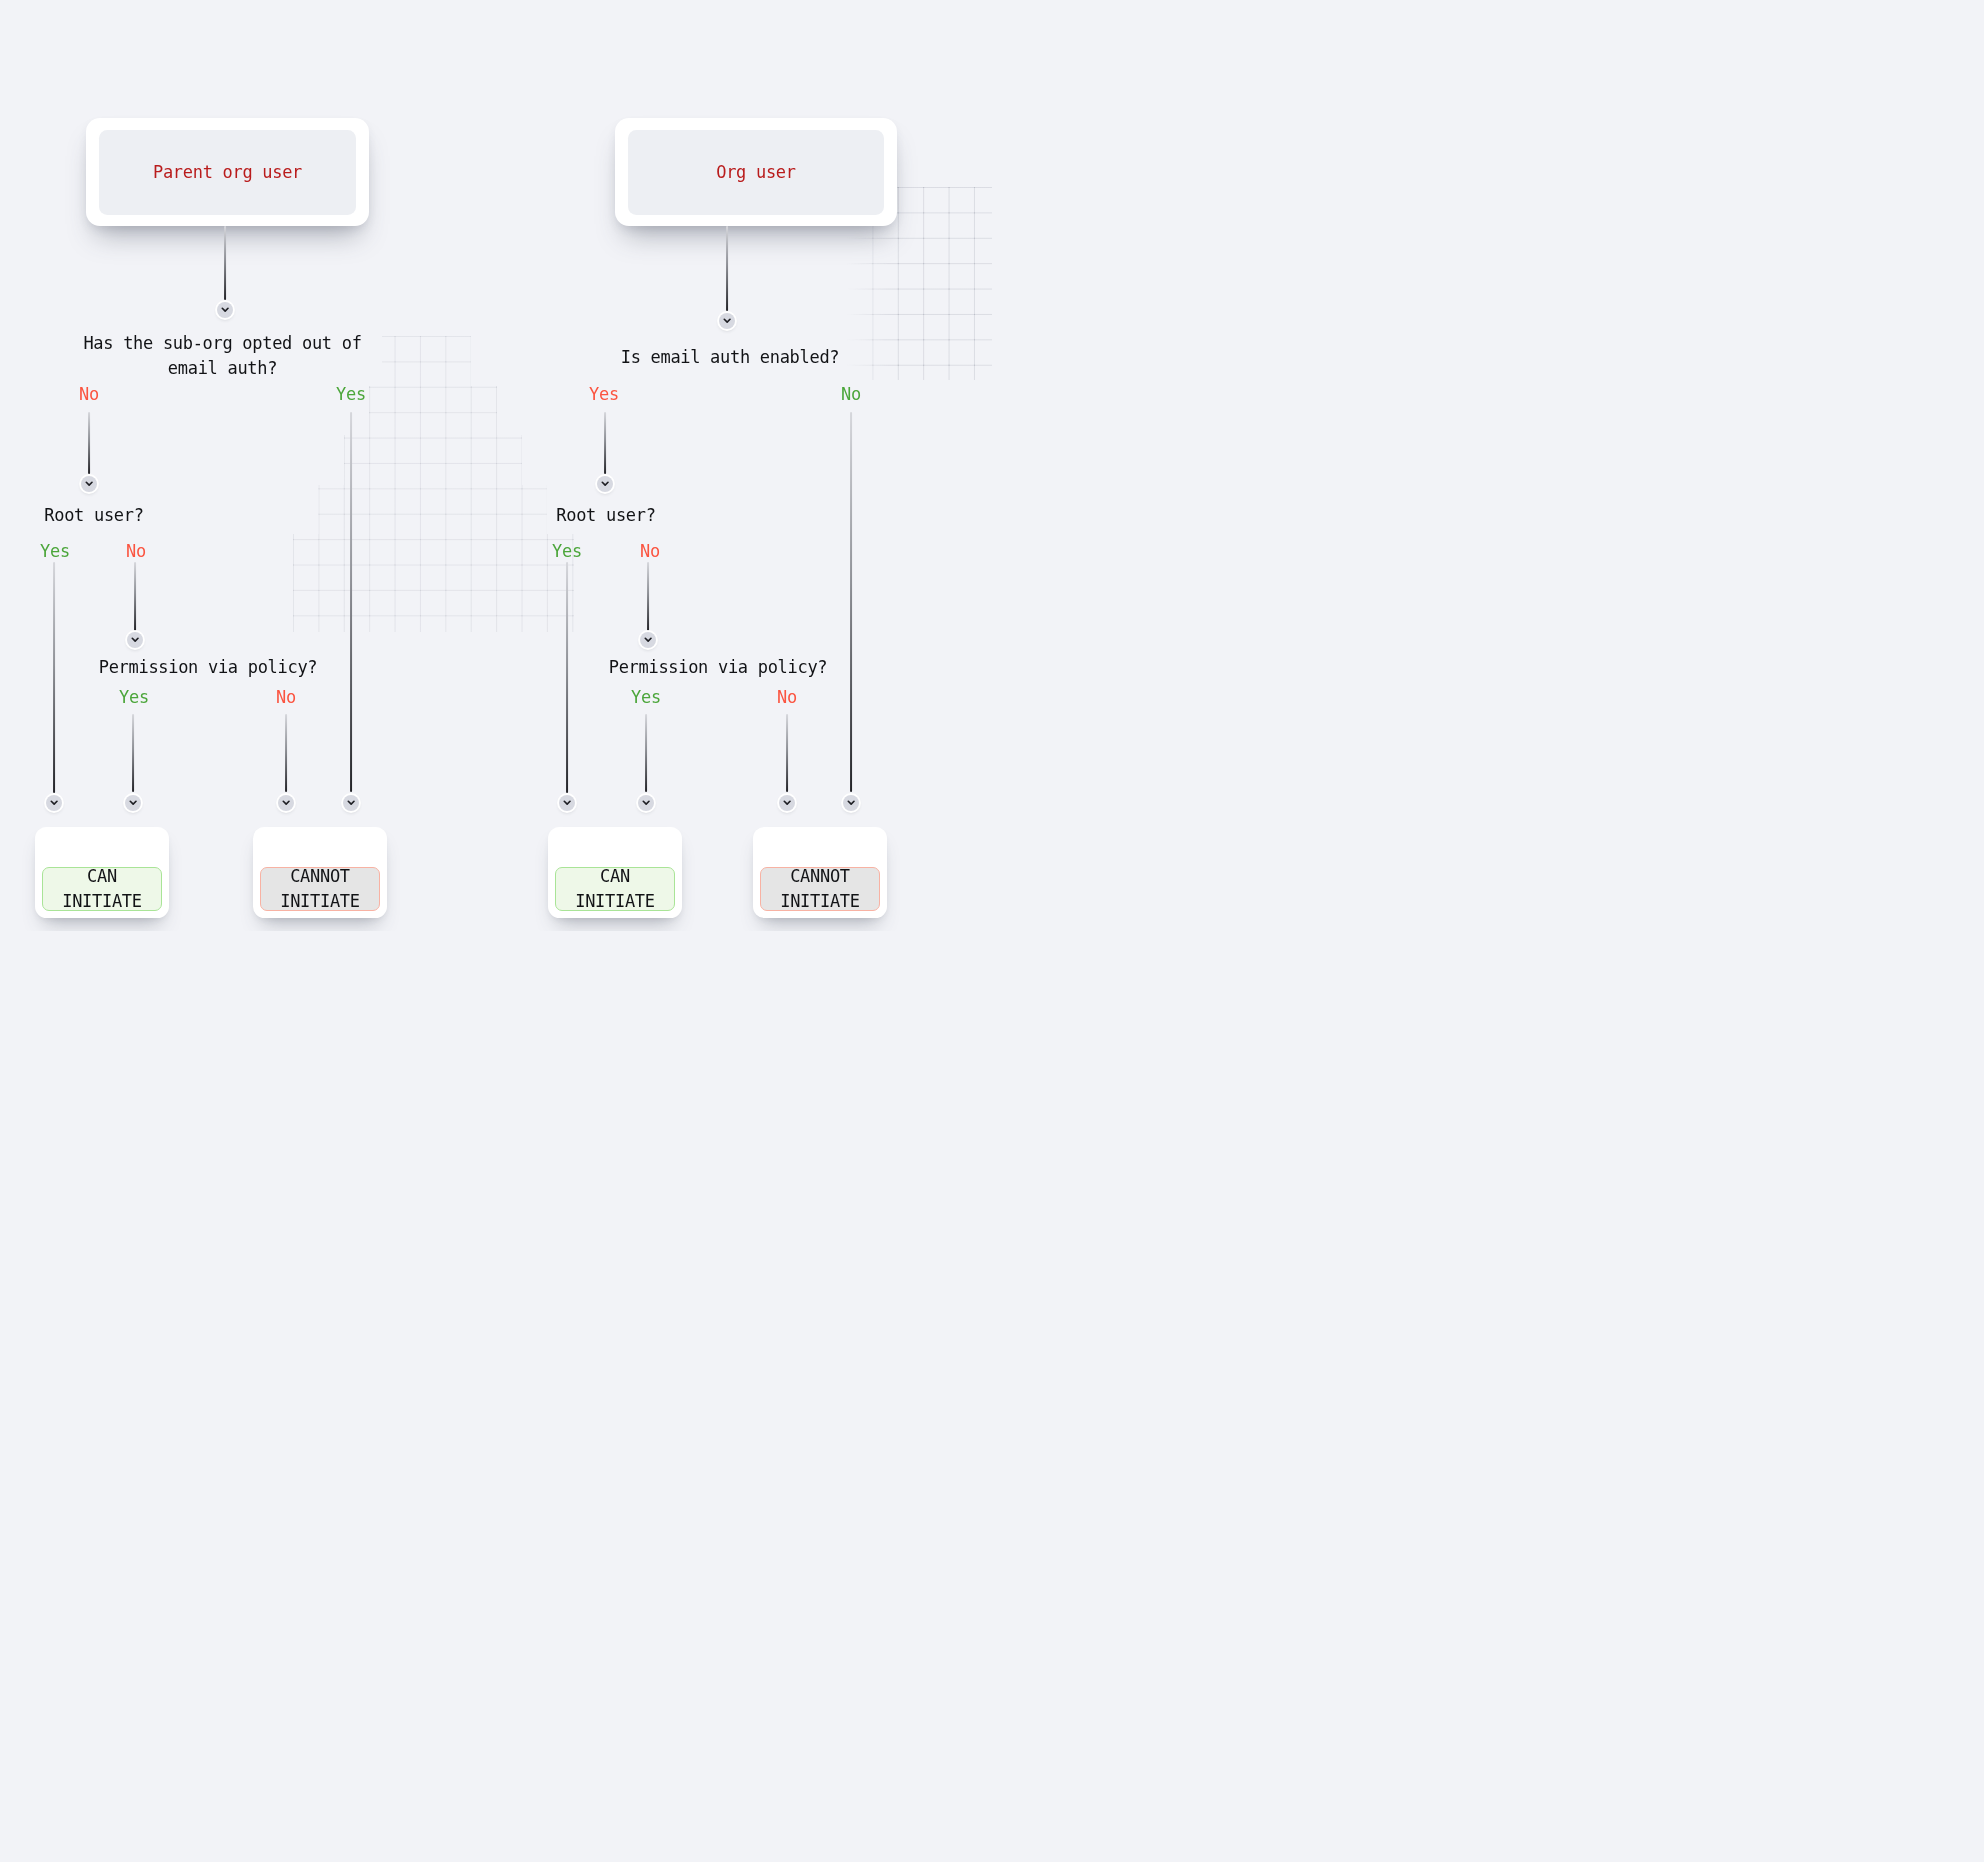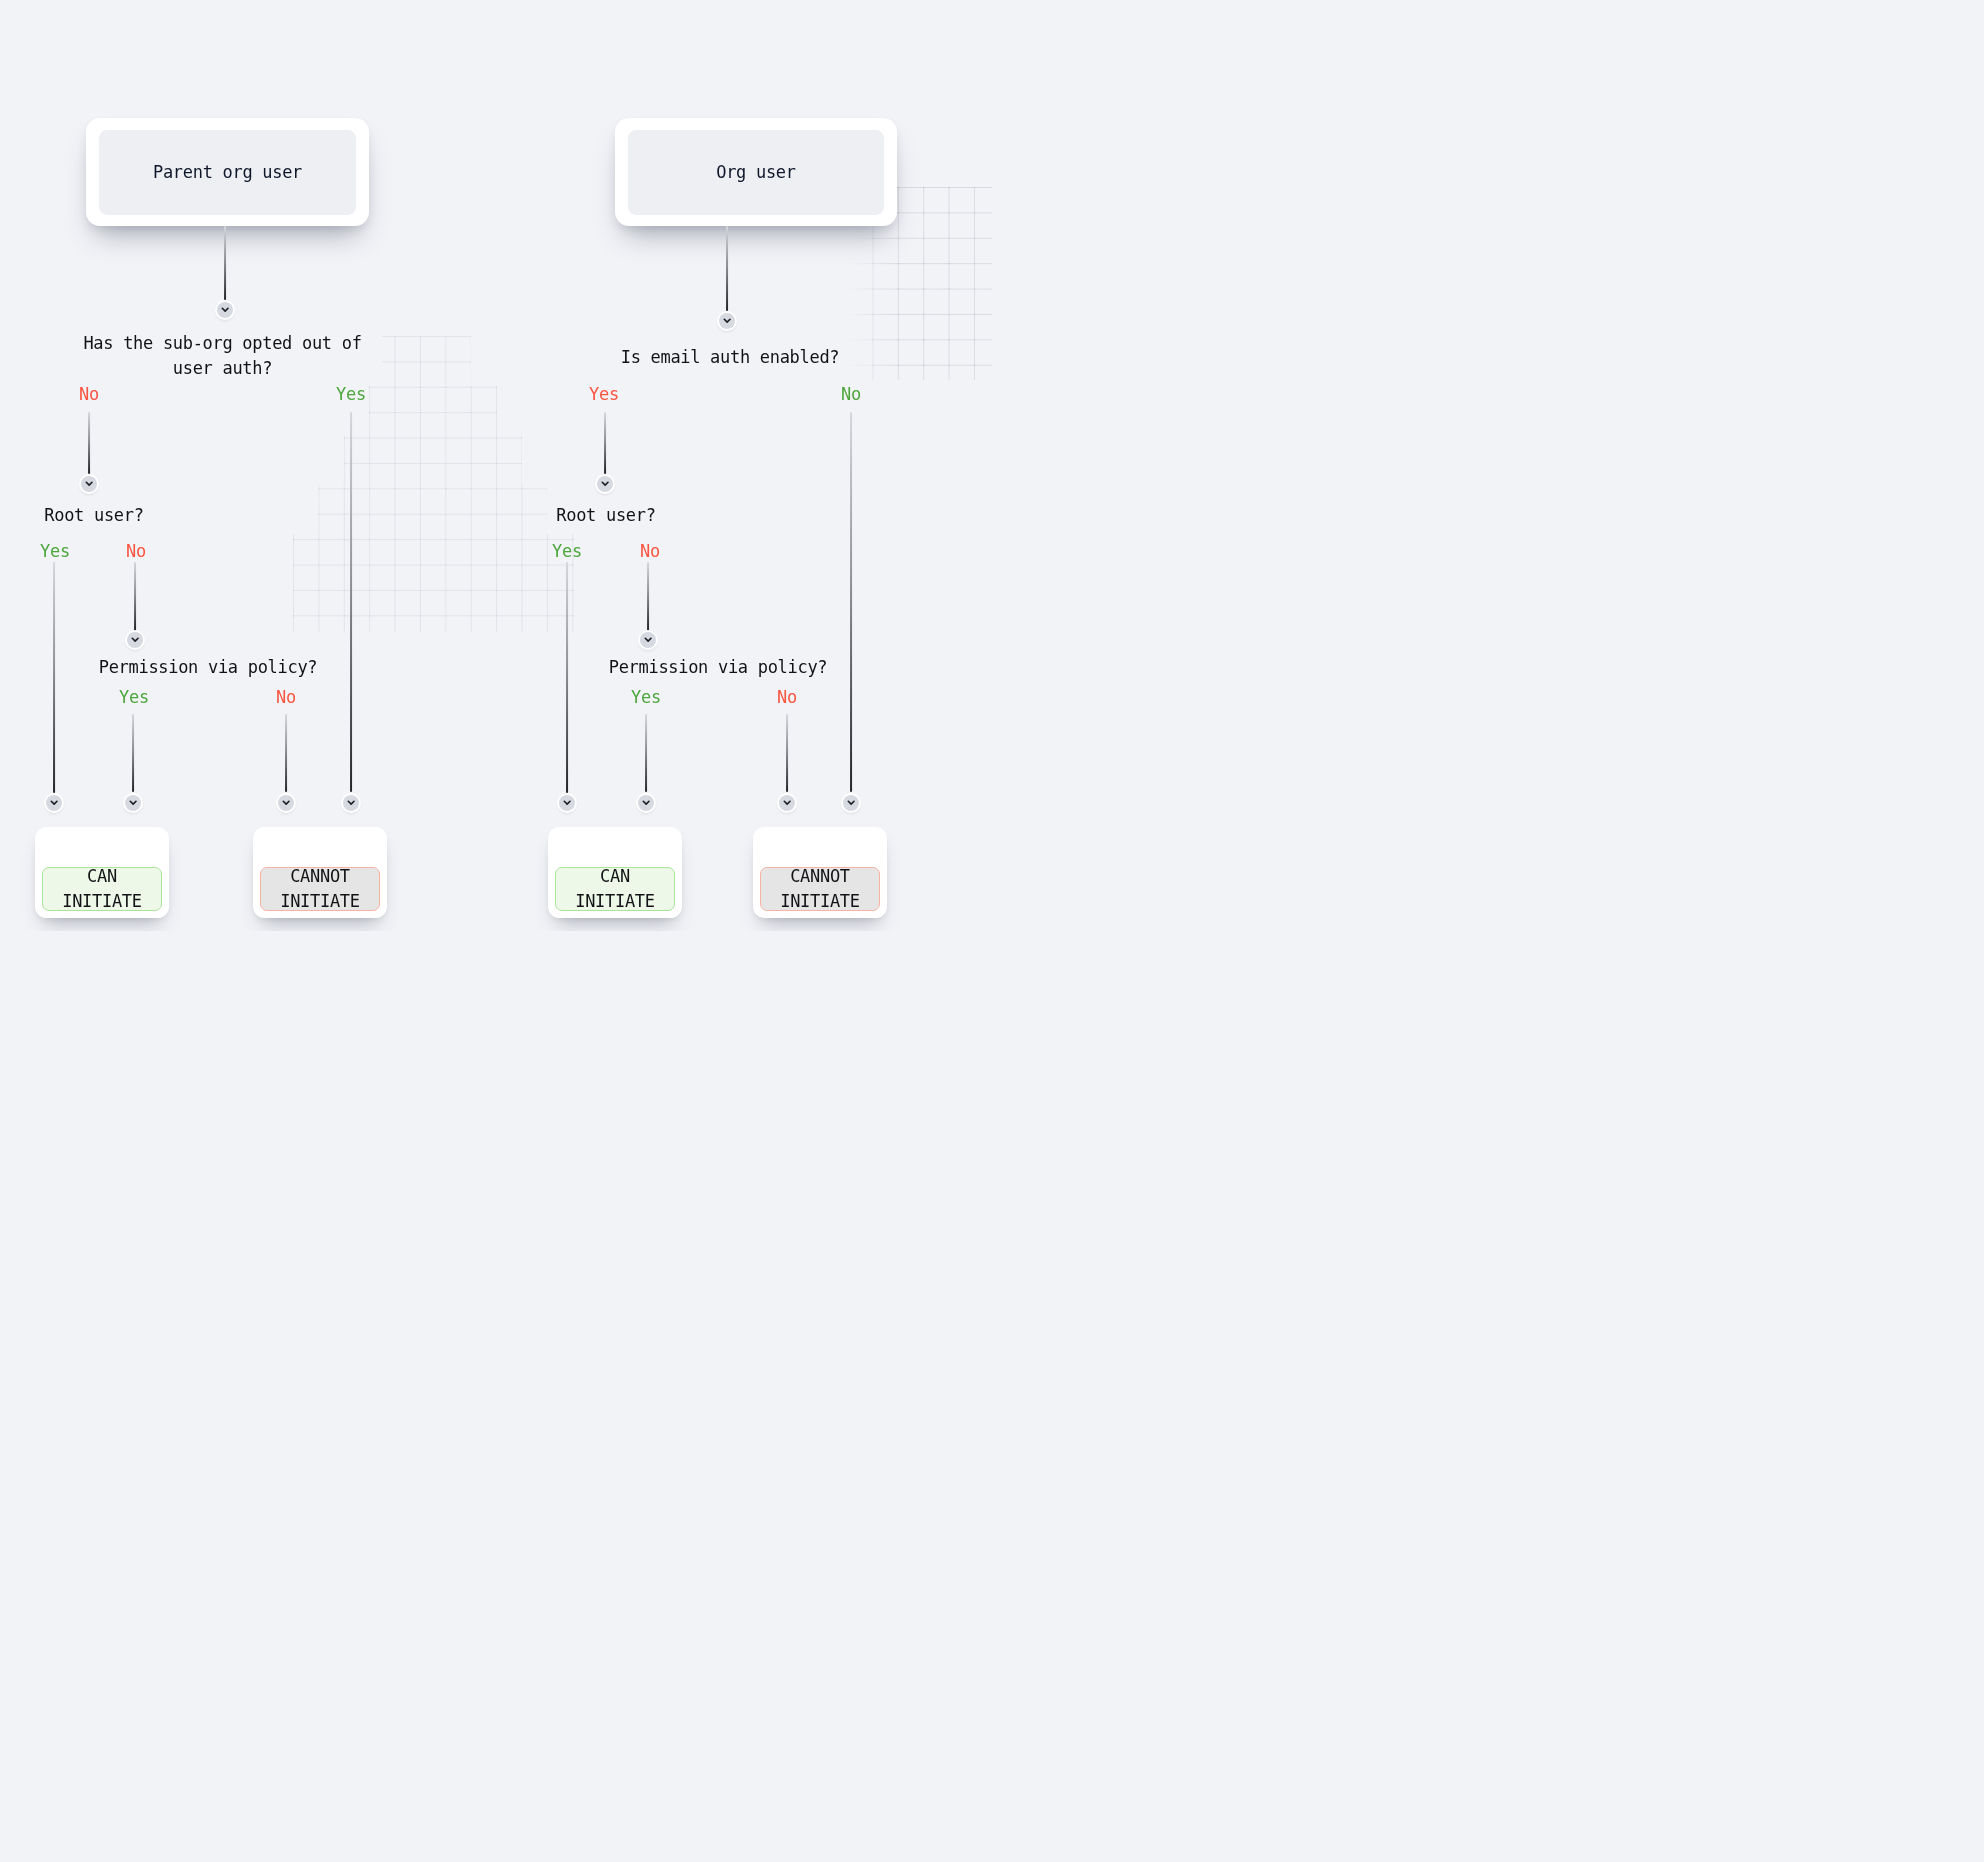--- a/index.html
+++ b/index.html
@@ -38,21 +38,21 @@
     color:#101114;
   }
   
   .node-card{
     position:absolute;width:283px;height:108px;background:#ffffff;border-radius:14px;
     box-shadow:0 18px 28px -10.2px rgba(63,70,88,.40), 0 5.1px 10.2px -3.8px rgba(63,70,88,.16);
   }
   .node-card-inner{
     position:absolute;inset:11.5px 13.4px;background:#edeff3;border-radius:8.3px;
     display:flex;align-items:center;justify-content:center;
-    font-size:17px;letter-spacing:-0.3px;color:#0f172a;
+    font-size:17px;letter-spacing:-0.3px;color:#b91c1c;
   }
   
   .vline{
     position:absolute;width:1.9px;transform:translateX(-50%);border-radius:1.3px;
     background:linear-gradient(to bottom,#d6d7dc 0%,#8e9096 45%,#222227 100%);
   }
   .node-circle{
     position:absolute;width:16px;height:16px;border-radius:50%;
     background:#d7d9e1;transform:translate(-50%,0);
     box-shadow:0 0 0 1.9px #ffffff,0 1.9px 3.8px rgba(40,44,58,.18);
@@ -98,21 +98,21 @@
       <div class="node-card-inner">Parent org user</div>
     </div>
 
     <div class="vline" style="left:225px;top:226px;height:74px;"></div>
     <div class="node-circle" style="left:225px;top:302px;">
       <svg width="8.3" height="5.7" viewBox="0 0 13 9">
           <path d="M2 2 L6.5 6.5 L11 2" fill="none" stroke="#1e1f24" stroke-width="2.6" stroke-linecap="round" stroke-linejoin="round"></path>
         </svg>
     </div>
 
-    <div class="question question-wrap" style="left:70px;top:331px;">Has the sub-org opted out of user auth?</div>
+    <div class="question question-wrap" style="left:70px;top:331px;">Has the sub-org opted out of email auth?</div>
 
     <div class="answer" style="left: 89px; top: 382px; color: rgb(251, 84, 64);">No</div>
     <div class="answer" style="left: 351px; top: 382px; color: rgb(76, 166, 59);">Yes</div>
 
     <div class="vline" style="left:89px;top:412px;height:62px;"></div>
     <div class="node-circle" style="left:89px;top:476px;">
       <svg width="8.3" height="5.7" viewBox="0 0 13 9">
           <path d="M2 2 L6.5 6.5 L11 2" fill="none" stroke="#1e1f24" stroke-width="2.6" stroke-linecap="round" stroke-linejoin="round"></path>
         </svg>
     </div>

